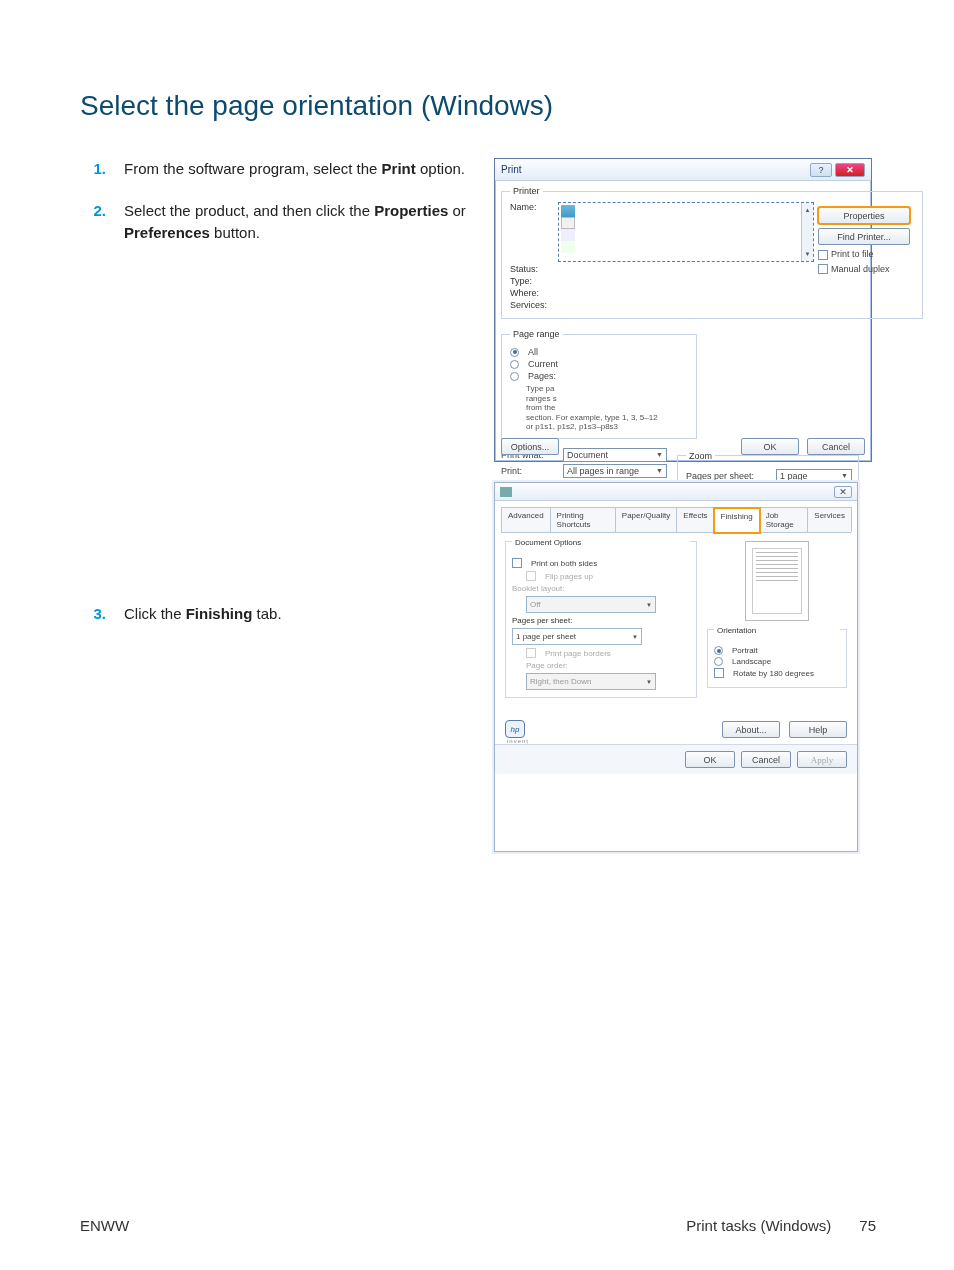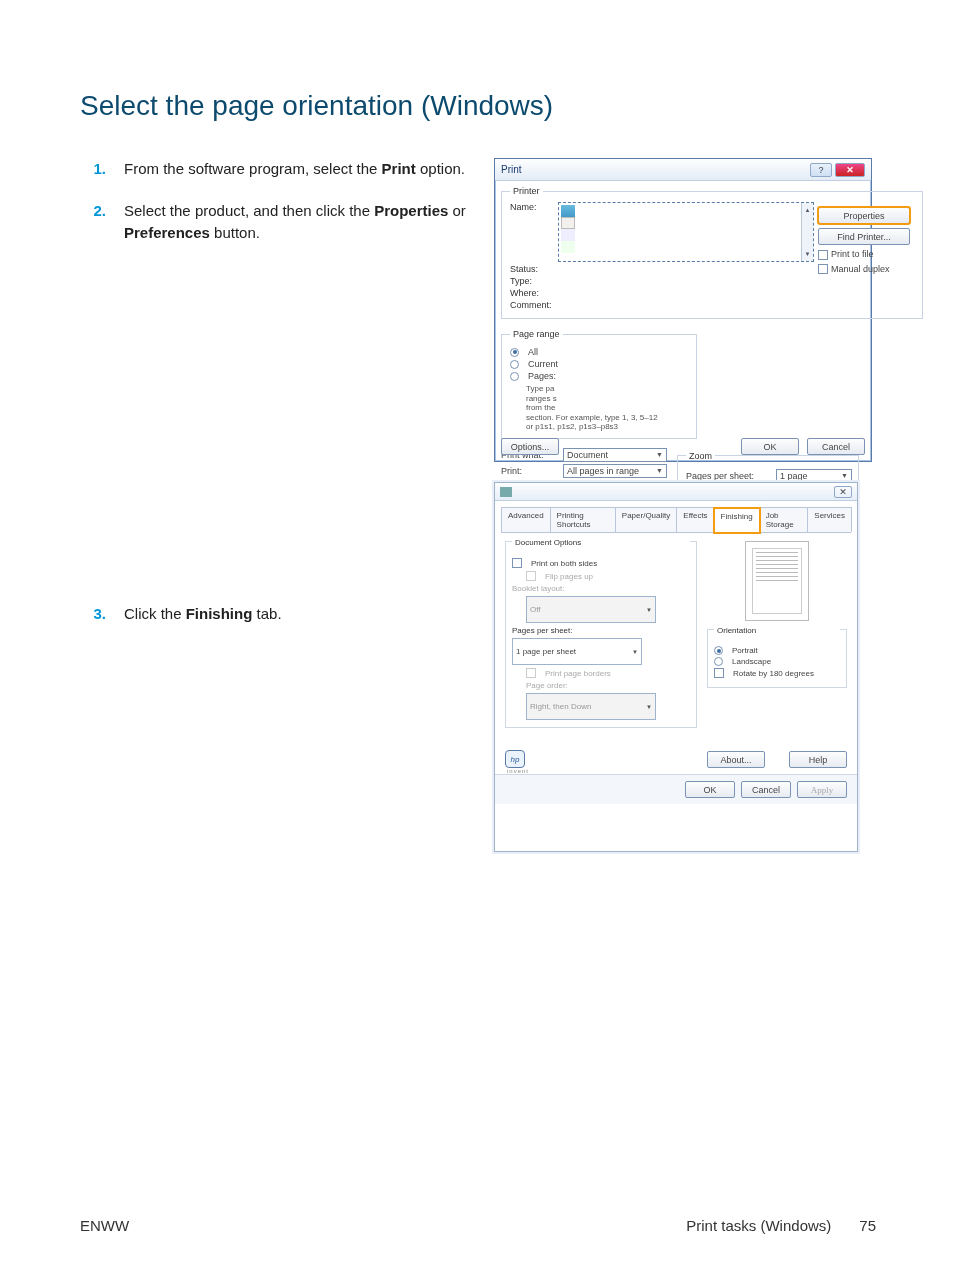--- a/index.html
+++ b/index.html
@@ -121,33 +121,33 @@
   }
   .prop-title{height:18px;background:linear-gradient(#fdfeff,#e6eef8);border-bottom:1px solid #c0cee0;display:flex;align-items:center;justify-content:space-between;padding:0 5px;}
   .tabs{display:flex;margin:6px 6px 0;font-size:8px;border-bottom:1px solid #b8c6da;}
   .tab{padding:3px 6px;border:1px solid #b8c6da;border-bottom:none;background:#f5f7fb;margin-right:-1px;}
   .tab.active{background:#fff;outline:2px solid #f39c12;outline-offset:-1px;position:relative;top:1px;}
   .prop-body{display:flex;gap:10px;padding:8px 10px;}
   .prop-left{flex:1;}
   .prop-right{width:140px;}
   .mini-fs{border:1px solid #d0d8e4;padding:5px 6px 7px;margin-bottom:6px;}
   .mini-legend{font-size:8px;color:#333;position:relative;top:-9px;background:#fff;padding:0 3px;}
-  .combo2{border:1px solid #9eb3cc;background:#fff;height:27px;display:flex;align-items:center;justify-content:space-between;padding:0 3px;width:130px;font-size:8px;}
+  .combo2{border:1px solid #9eb3cc;background:#fff;height:17px;display:flex;align-items:center;justify-content:space-between;padding:0 3px;width:130px;font-size:8px;}
   .combo2.dis{background:#f3f3f3;color:#999;}
   .combo2 .arr{font-size:6px;color:#555;}
   .thumb{width:64px;height:80px;border:1px solid #bbb;margin:0 auto 8px;background:#fff;position:relative;}
   .thumb .sheet{position:absolute;left:6px;top:6px;right:6px;bottom:6px;border:1px solid #ccc;}
   .thumb .sheet span{display:block;height:1px;background:#bbb;margin:3px 3px;}
   .prop-lbl{font-size:8px;color:#333;margin:3px 0;}
   .prop-lbl.dis{color:#aaa;}
   .hp-logo{width:20px;height:18px;border:1px solid #5a7aa8;border-radius:4px;display:flex;align-items:center;justify-content:center;margin:8px 0 0 10px;font-size:8px;font-style:italic;color:#2a5a9a;background:#eaf2fb;}
   .prop-bottom{border-top:1px solid #d0d8e4;padding:6px 10px;display:flex;justify-content:flex-end;gap:6px;background:#f3f6fa;}
   .prop-bottom .btn{min-width:50px;}
   .prop-bottom .btn.dis{color:#aaa;font-family:Liberation Serif, serif;}
-  .about-row{display:flex;justify-content:flex-end;gap:24px;padding:0 10px 6px;}
+  .about-row{display:flex;justify-content:flex-end;gap:9px;padding:0 10px 6px;}
 
   .footer {
     position: absolute; left: 80px; right: 78px; bottom: 36px;
     display:flex; justify-content:space-between; font-size:15px; color:#333;
     font-family: "Segoe UI", Arial, sans-serif;
   }
   .footer .rf{display:flex;gap:28px;}
 </style>
 </head>
 <body>
@@ -216,21 +216,21 @@
           <div class="row">
               <span class="lbl">Status:</span>
             </div>
           <div class="row">
               <span class="lbl">Type:</span>
             </div>
           <div class="row">
               <span class="lbl">Where:</span>
             </div>
           <div class="row">
-              <span class="lbl">Comment:</span>
+              <span class="lbl">Services:</span>
             </div>
         </div>
         <div class="print-right">
           <div class="btn hi">Properties</div>
           <div class="btn">Find Printer...</div>
           <label><span class="chk"></span><span>Print to file</span></label>
           <label><span class="chk"></span><span>Manual duplex</span></label>
         </div>
       </div>
     </fieldset>

